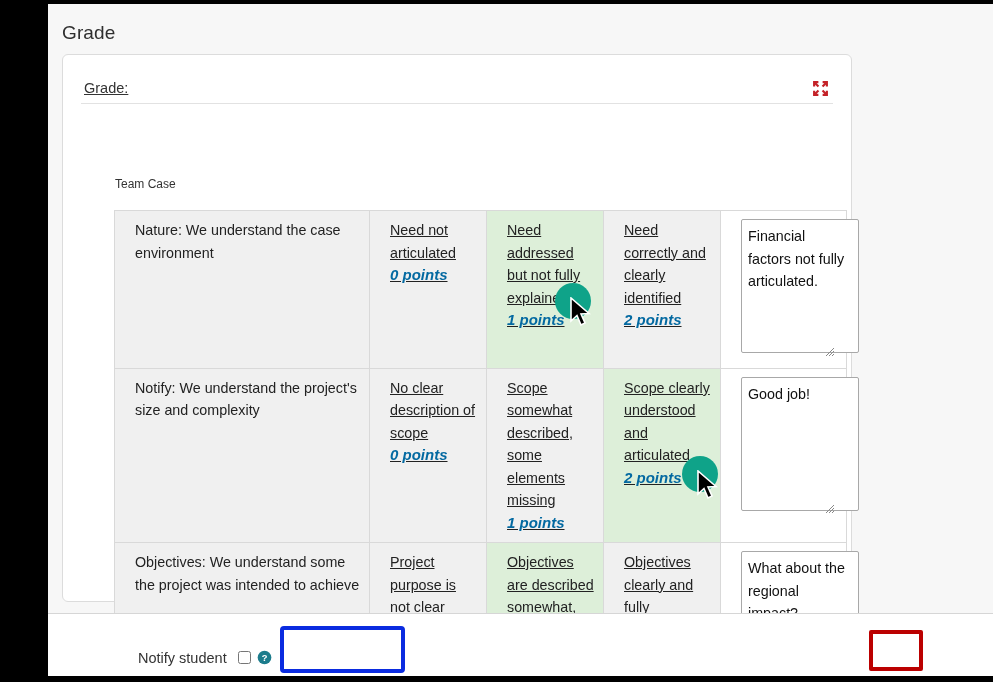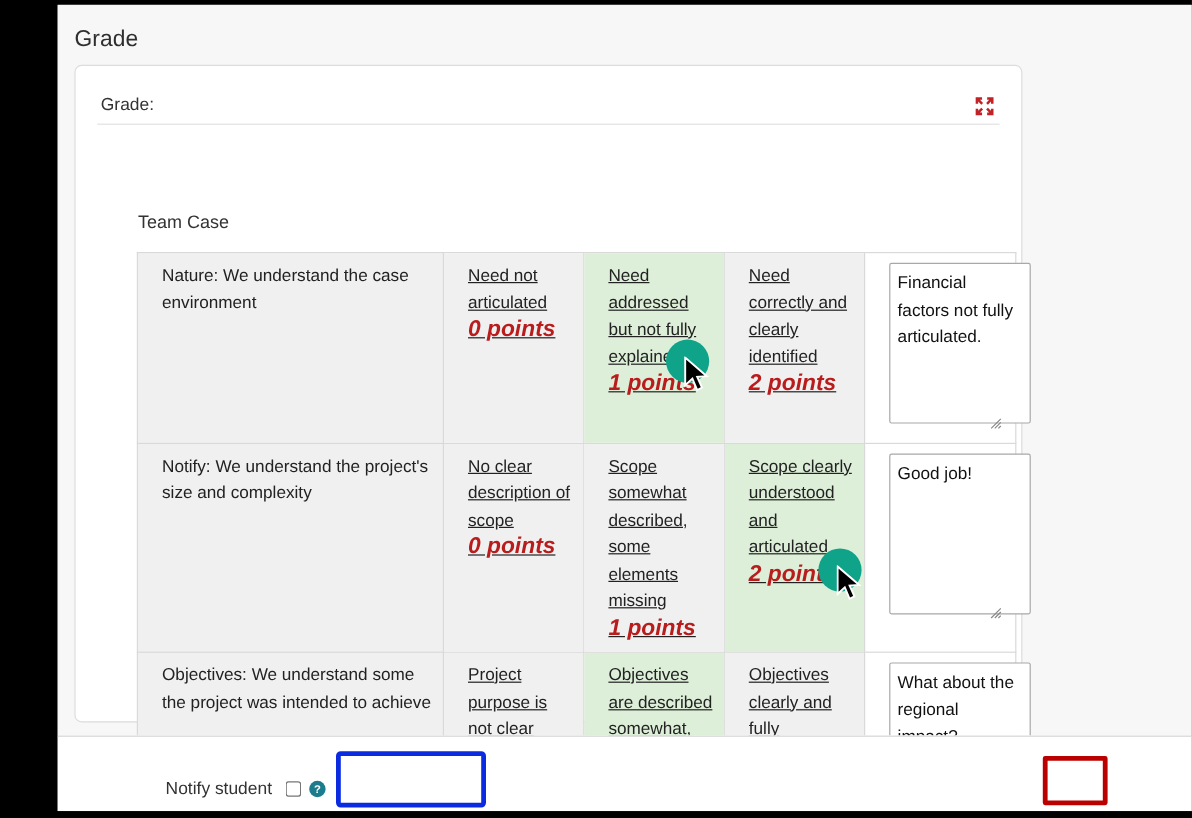--- a/index.html
+++ b/index.html
@@ -52,32 +52,33 @@
     position: relative;
     height: 49px;
     border-bottom: 1px solid #e2e2e2;
     margin: 0 18px;
   }
   #grade-label {
     position: absolute;
     left: 3px; top: 25px;
     font-size: 14.5px;
     color: #333;
+    text-decoration: underline;
   }
   #expand-icon {
     position: absolute;
     right: 4px; top: 25px;
     width: 17px; height: 17px;
     color: #c42127;
     cursor: pointer;
   }
   #team-case {
     position: absolute;
     left: 52px; top: 122px;
-    font-size: 15px;
+    font-size: 12px;
     color: #333;
   }
   
   #rubric {
     position: absolute;
     left: 51px; top: 155px;
     width: 732px;
     border-collapse: collapse;
     table-layout: fixed;
   }
@@ -104,22 +105,22 @@
   }
   td.rem {
     width: 126px;
     background: #ffffff;
     padding: 5px 4px 4px 5px;
   }
   .pts {
     display: block;
     font-weight: bold;
     font-style: italic;
-    color: #b91c1c;
-    font-size: 19px;
+    color: #0369a1;
+    font-size: 15px;
   }
   .remark-box {
     width: 118px;
     height: 134px;
     border: 1px solid #a8a8a8;
     border-radius: 2px;
     background: #fff;
     font-family: "Liberation Sans", sans-serif;
     font-size: 14.3px;
     line-height: 22.5px;

